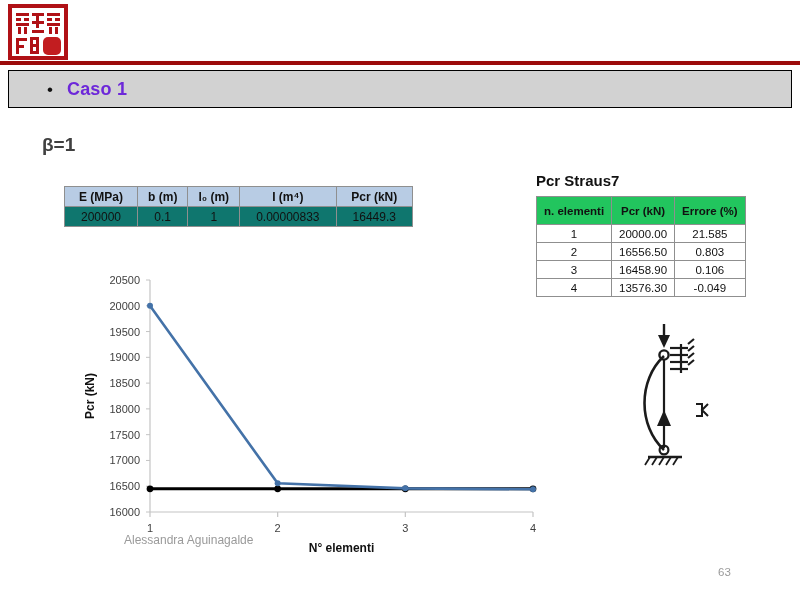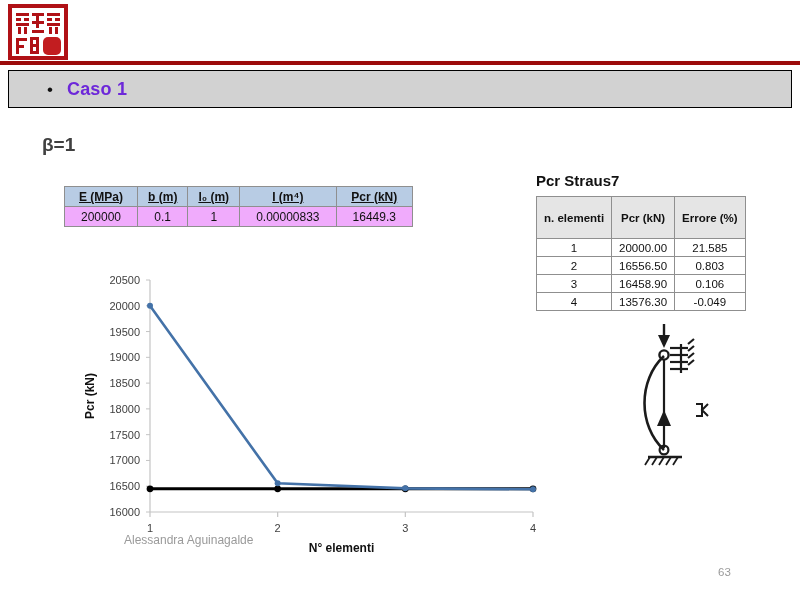--- a/index.html
+++ b/index.html
@@ -91,49 +91,48 @@
     position: absolute;
     left: 64px;
     top: 186px;
   }
   #params-table th {
     background: #b8cce4;
     font-weight: bold;
     font-size: 12px;
     height: 19px;
     padding: 0 10px;
-    text-decoration: underline;
   }
   #params-table td {
-    background: #f0abfc;
+    background: #0f766e;
     height: 19px;
     padding: 0 16px;
     font-size: 12px;
   }
 
   
   #straus-caption {
     position: absolute;
     left: 536px;
     top: 172px;
     font-size: 15px;
     font-weight: bold;
     color: #111;
   }
   #straus-table {
     position: absolute;
     left: 536px;
     top: 196px;
   }
   #straus-table th {
-    background: #e5e5e5;
+    background: #22c55e;
     font-weight: bold;
     font-size: 11.5px;
     height: 17px;
-    padding: 12px 7px;
+    padding: 5px 7px;
   }
   #straus-table td {
     background: #ffffff;
     height: 17px;
     padding: 0 7px;
     font-size: 11.5px;
   }
 
   
   #chart {

